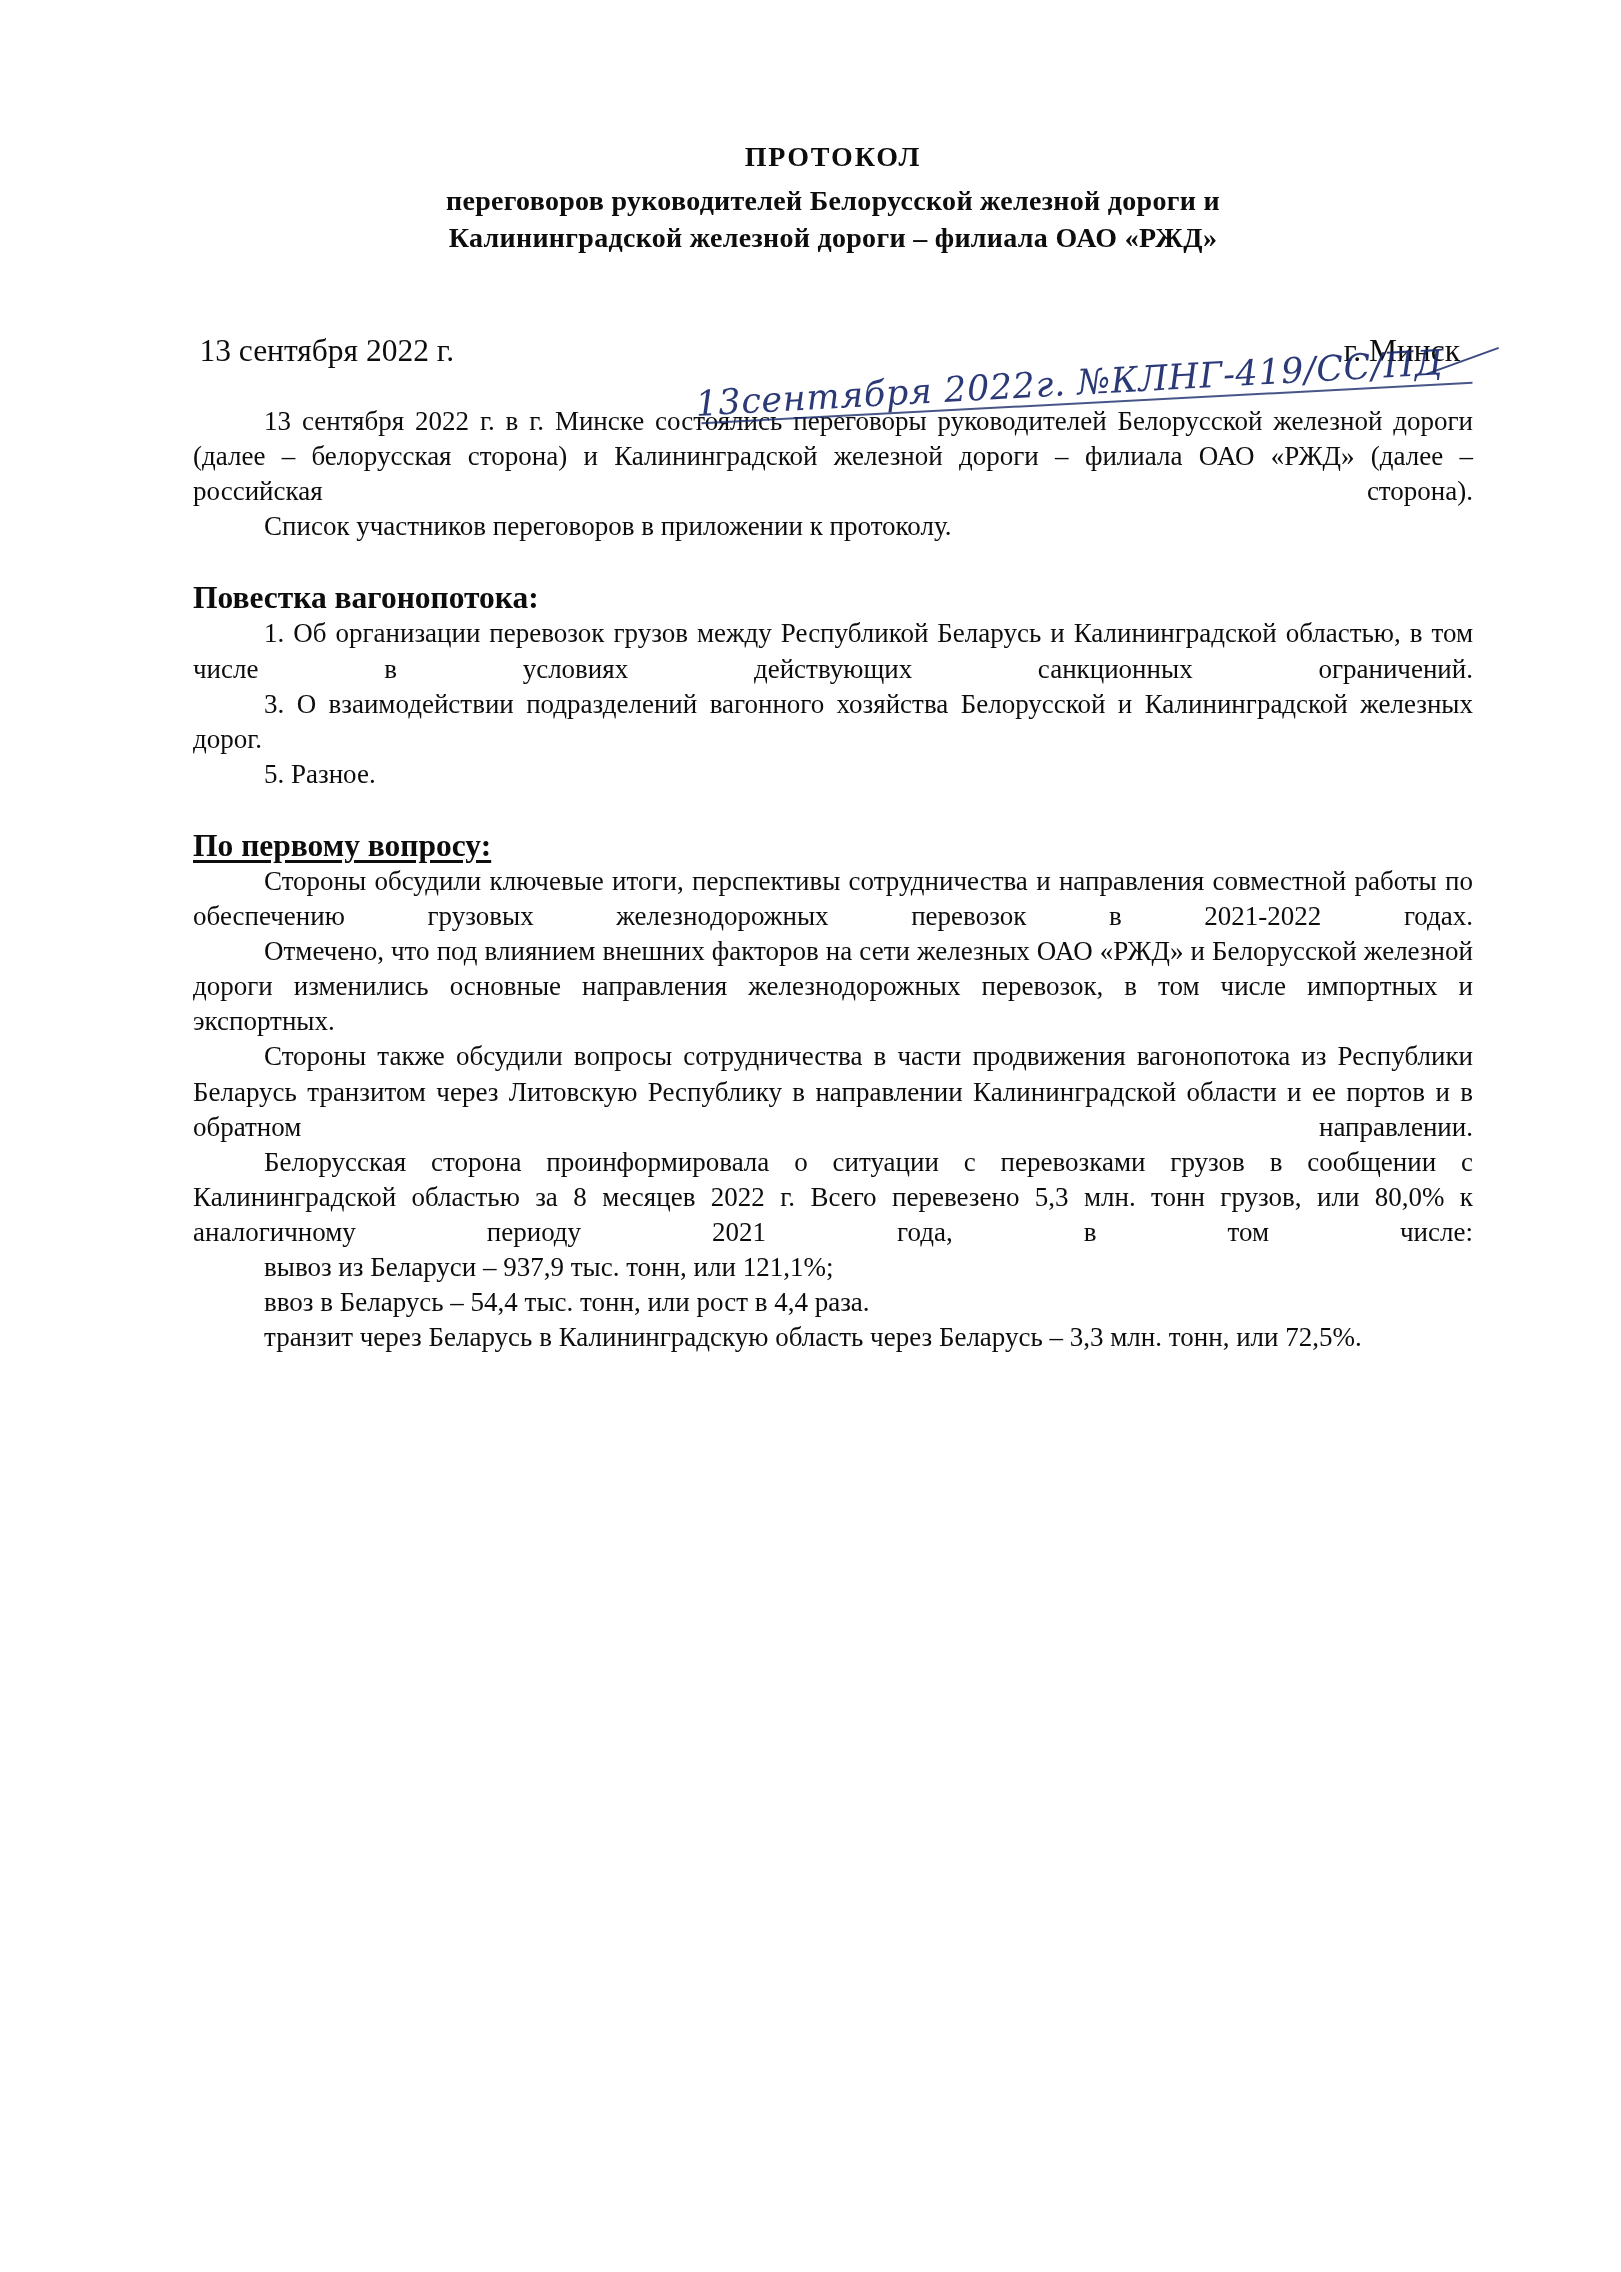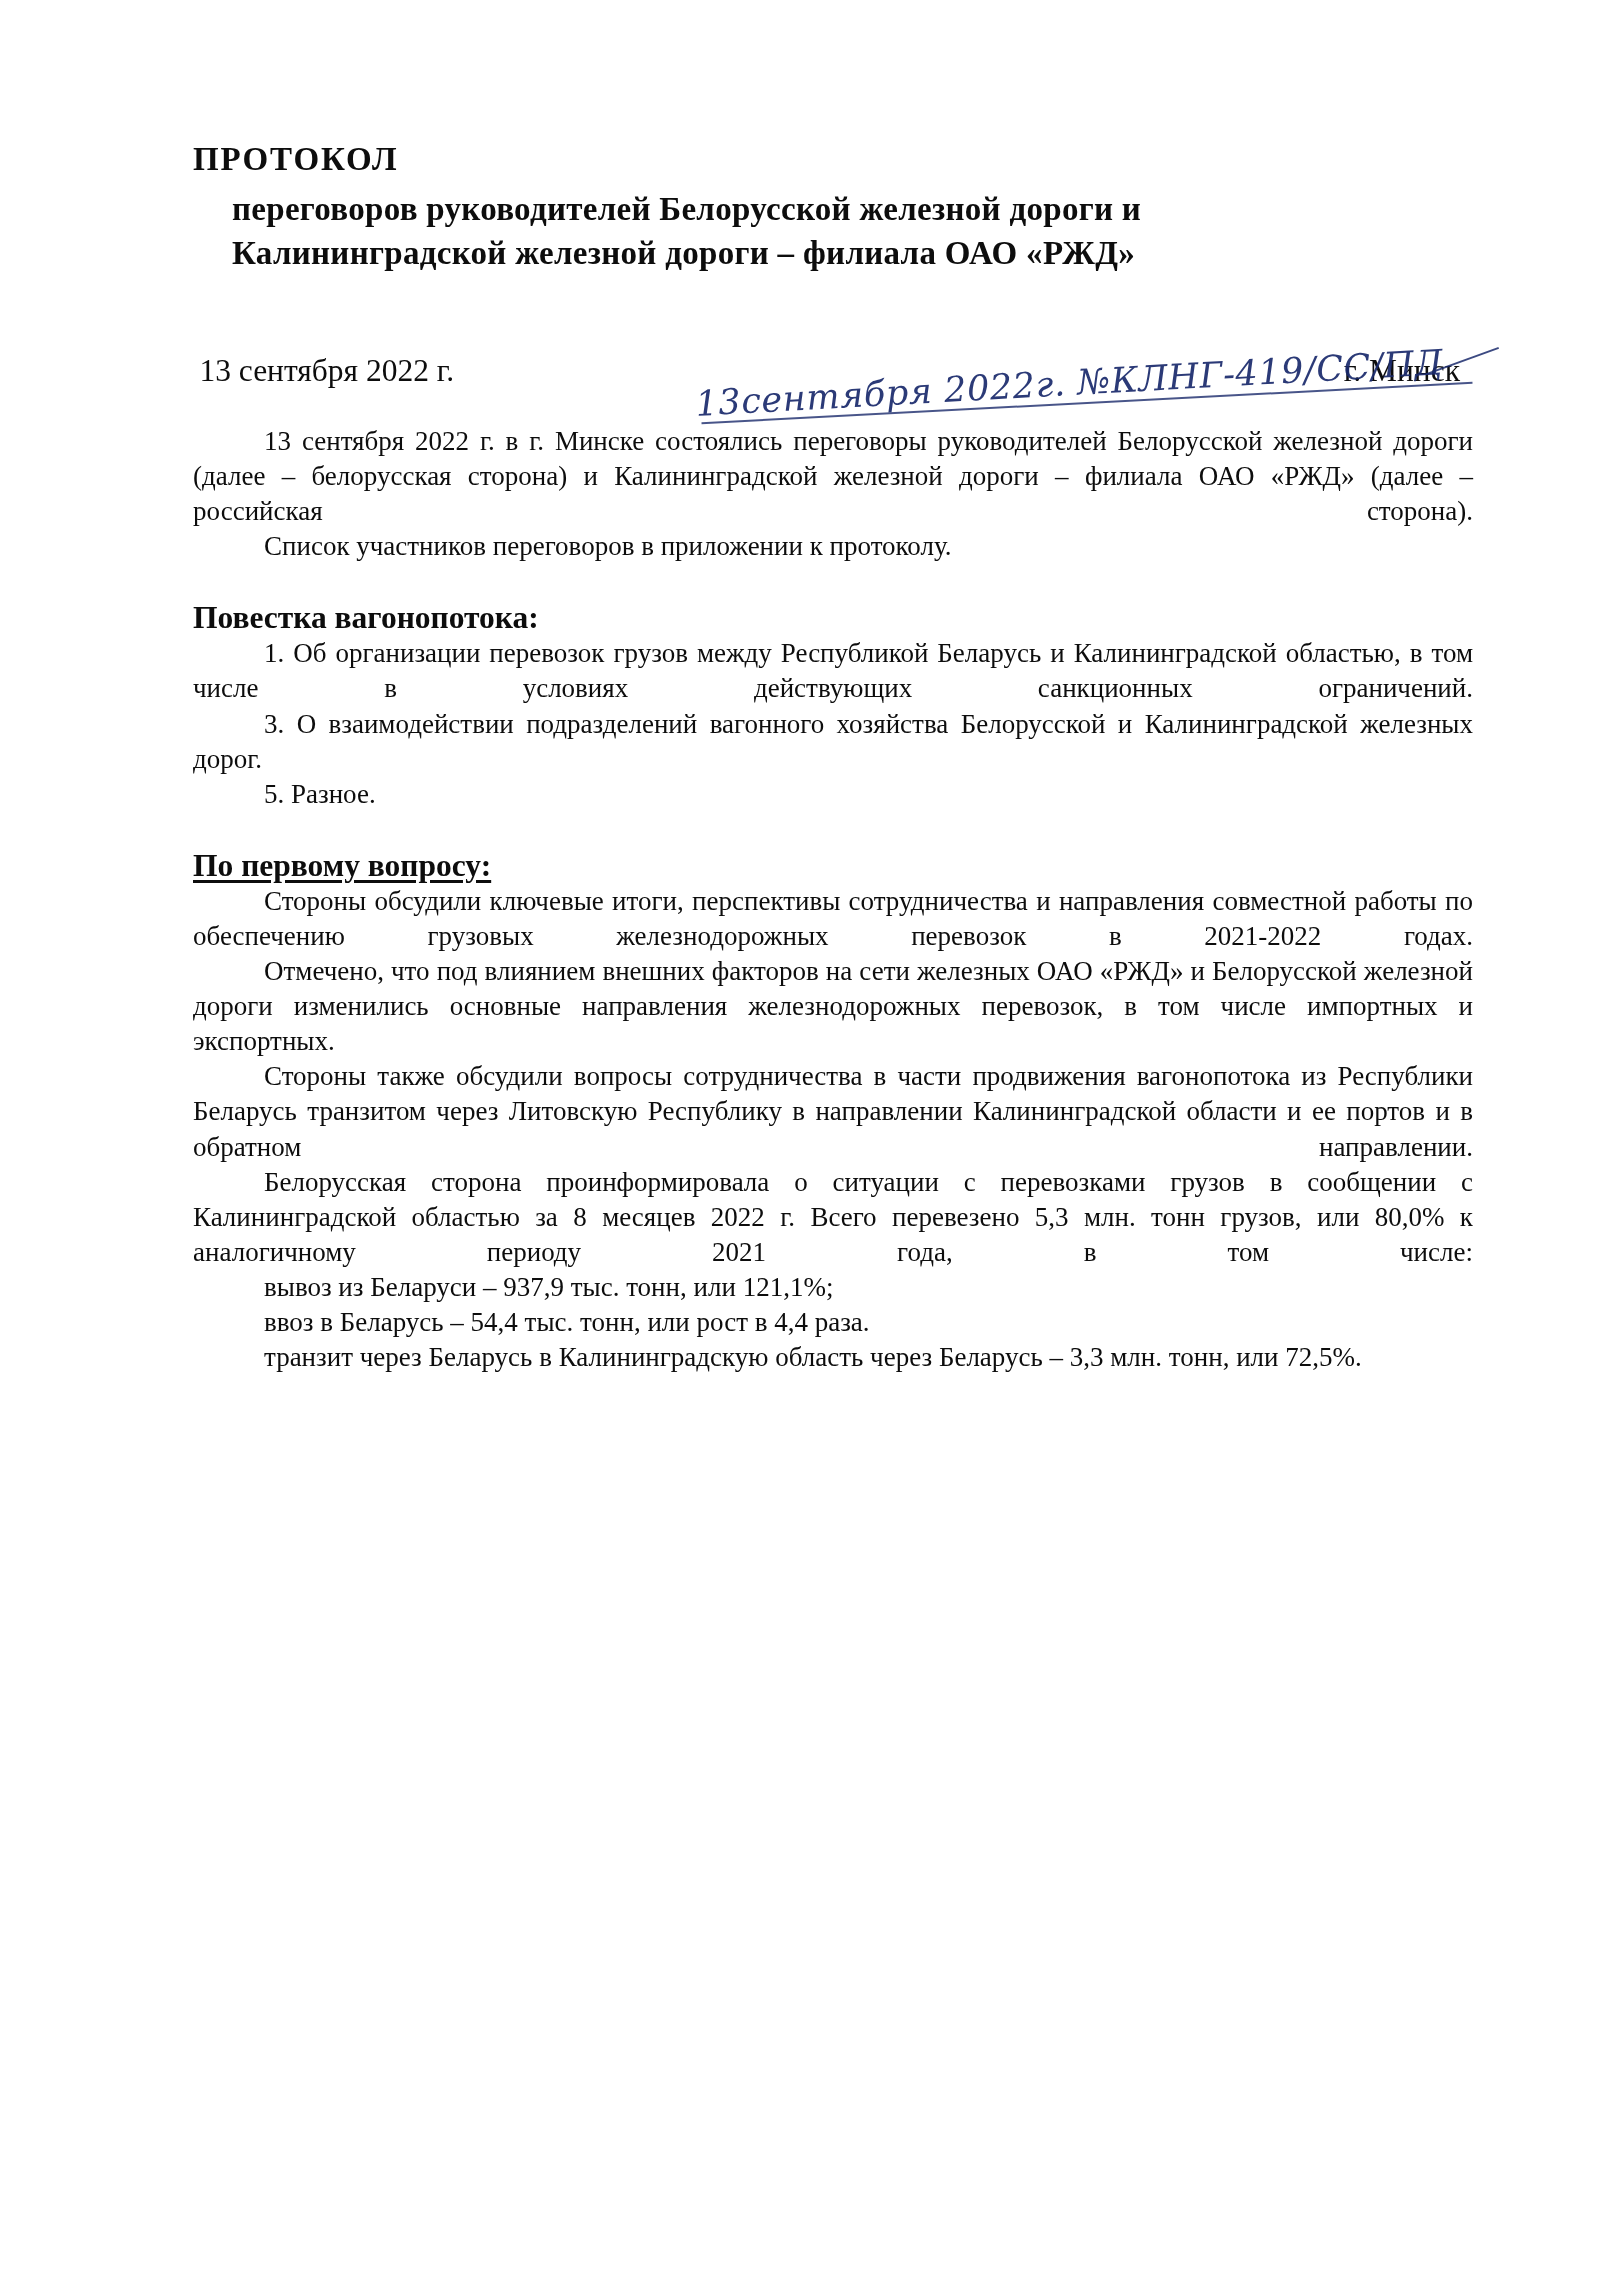--- a/index.html
+++ b/index.html
@@ -18,22 +18,23 @@
     background: #ffffff;
     overflow: hidden;
   }
   .content {
     position: absolute;
     left: 193px;
     top: 138px;
     width: 1280px;
   }
   .title-block {
+    text-align: center;
     font-weight: bold;
-    font-size: 33px;
+    font-size: 28px;
     line-height: 1.33;
     letter-spacing: 0.3px;
   }
   .title-main {
     letter-spacing: 1.9px;
     margin-bottom: 6.4px;
   }
   .title-sub {
     padding: 0 39px;
   }

